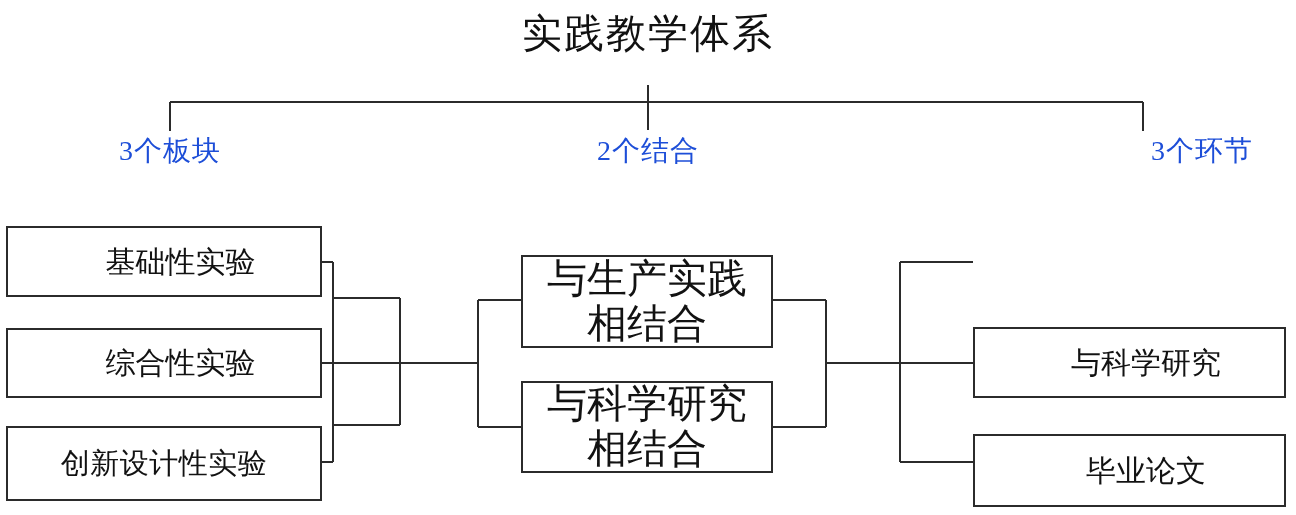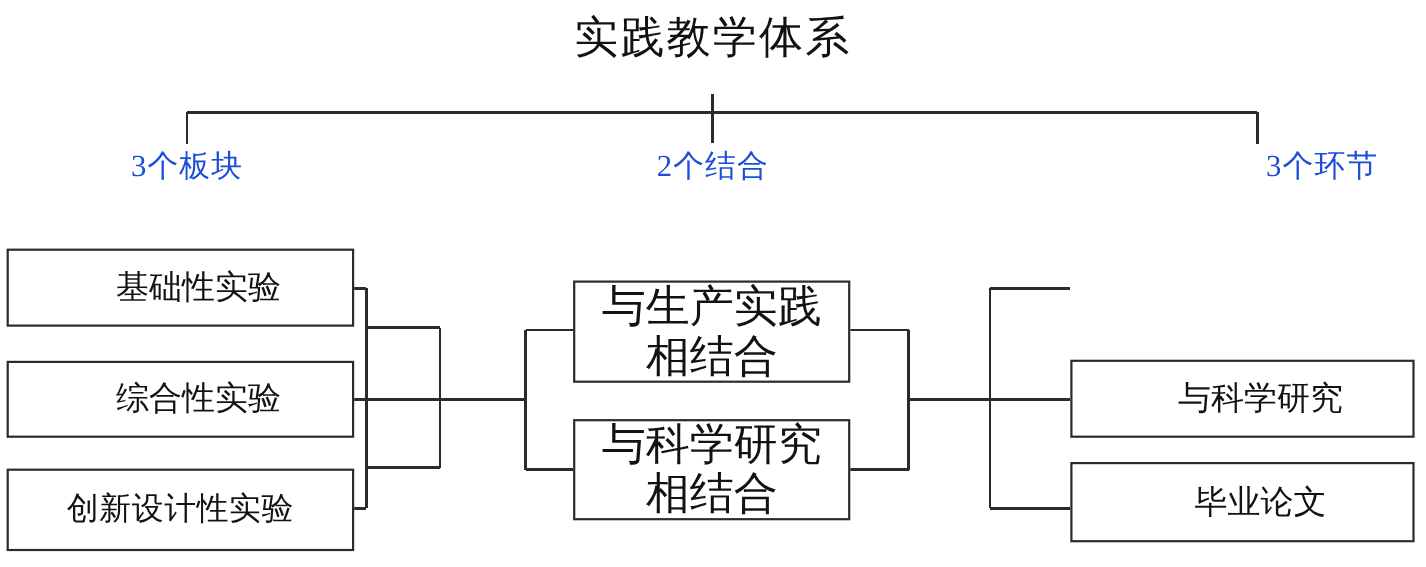--- a/index.html
+++ b/index.html
@@ -122,15 +122,15 @@
   <div class="node-box single" style="left:6px; top:226px; width:316px; height:71px;">基础性实验</div>
   <div class="node-box single" style="left:6px; top:328px; width:316px; height:70px;">综合性实验</div>
   <div class="node-box narrow" style="left:6px; top:426px; width:316px; height:75px;">创新设计性实验</div>
 
   <div class="node-box two-line" style="left:521px; top:255px; width:252px; height:93px;">与生产实践
 相结合</div>
   <div class="node-box two-line" style="left:521px; top:381px; width:252px; height:92px;">与科学研究
 相结合</div>
 
   <div class="node-box single" style="left:973px; top:327px; width:313px; height:71px;">与科学研究</div>
-  <div class="node-box single" style="left:973px; top:420px; width:313px; height:73px;text-align:center;">毕业论文</div>
+  <div class="node-box single" style="left:973px; top:434px; width:313px; height:73px;text-align:center;">毕业论文</div>
 
 </div>
 
 </body></html>

